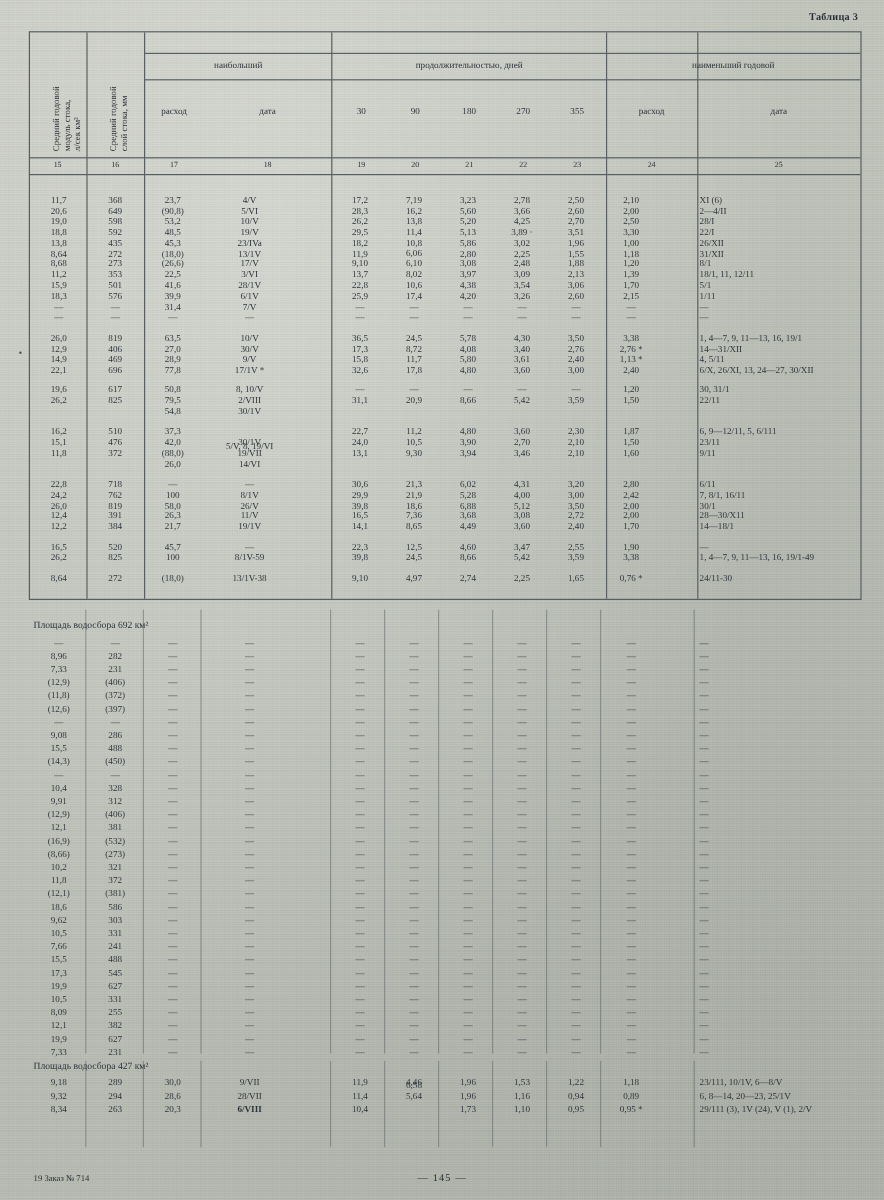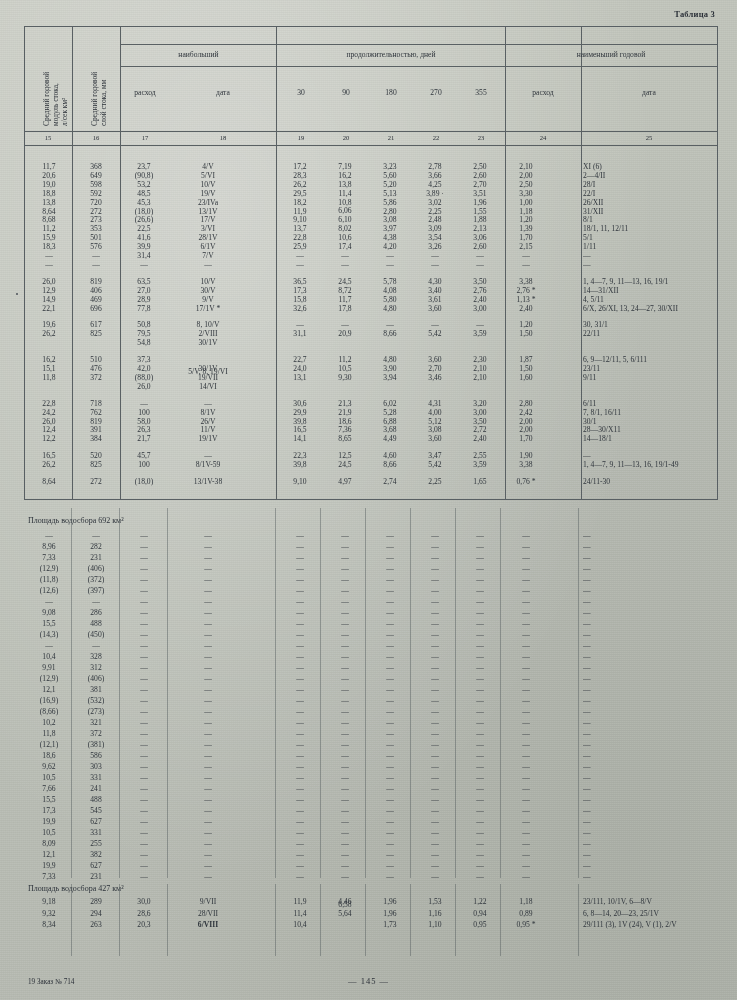--- a/index.html
+++ b/index.html
@@ -208,21 +208,21 @@
     <div class="cell c-c" style="left: 122px; top: 188.7px; width: 44px;">48,5</div>
     <div class="cell c-c" style="left: 172px; top: 188.7px; width: 72px;">19/V</div>
     <div class="cell c-c" style="left: 280px; top: 188.7px; width: 40px;">29,5</div>
     <div class="cell c-c" style="left: 325px; top: 188.7px; width: 40px;">11,4</div>
     <div class="cell c-c" style="left: 370px; top: 188.7px; width: 40px;">5,13</div>
     <div class="cell c-c" style="left: 415px; top: 188.7px; width: 40px;">3,89 ·</div>
     <div class="cell c-c" style="left: 460px; top: 188.7px; width: 40px;">3,51</div>
     <div class="cell c-c" style="left: 505px; top: 188.7px; width: 42px;">3,30</div>
     <div class="cell c-l" style="left: 583px; top: 188.7px; width: 150px;">22/I</div>
     <div class="cell c-c" style="left: 28px; top: 197.6px; width: 42px;">13,8</div>
-    <div class="cell c-c" style="left: 74px; top: 197.6px; width: 44px;">720</div>
+    <div class="cell c-c" style="left: 74px; top: 197.6px; width: 44px;">435</div>
     <div class="cell c-c" style="left: 122px; top: 197.6px; width: 44px;">45,3</div>
     <div class="cell c-c" style="left: 172px; top: 197.6px; width: 72px;">23/IVa</div>
     <div class="cell c-c" style="left: 280px; top: 197.6px; width: 40px;">18,2</div>
     <div class="cell c-c" style="left: 325px; top: 197.6px; width: 40px;">10,8</div>
     <div class="cell c-c" style="left: 370px; top: 197.6px; width: 40px;">5,86</div>
     <div class="cell c-c" style="left: 415px; top: 197.6px; width: 40px;">3,02</div>
     <div class="cell c-c" style="left: 460px; top: 197.6px; width: 40px;">1,96</div>
     <div class="cell c-c" style="left: 505px; top: 197.6px; width: 42px;">1,00</div>
     <div class="cell c-l" style="left: 583px; top: 197.6px; width: 150px;">26/XII</div>
     <div class="cell c-c" style="left: 28px; top: 206.5px; width: 42px;">8,64</div>

